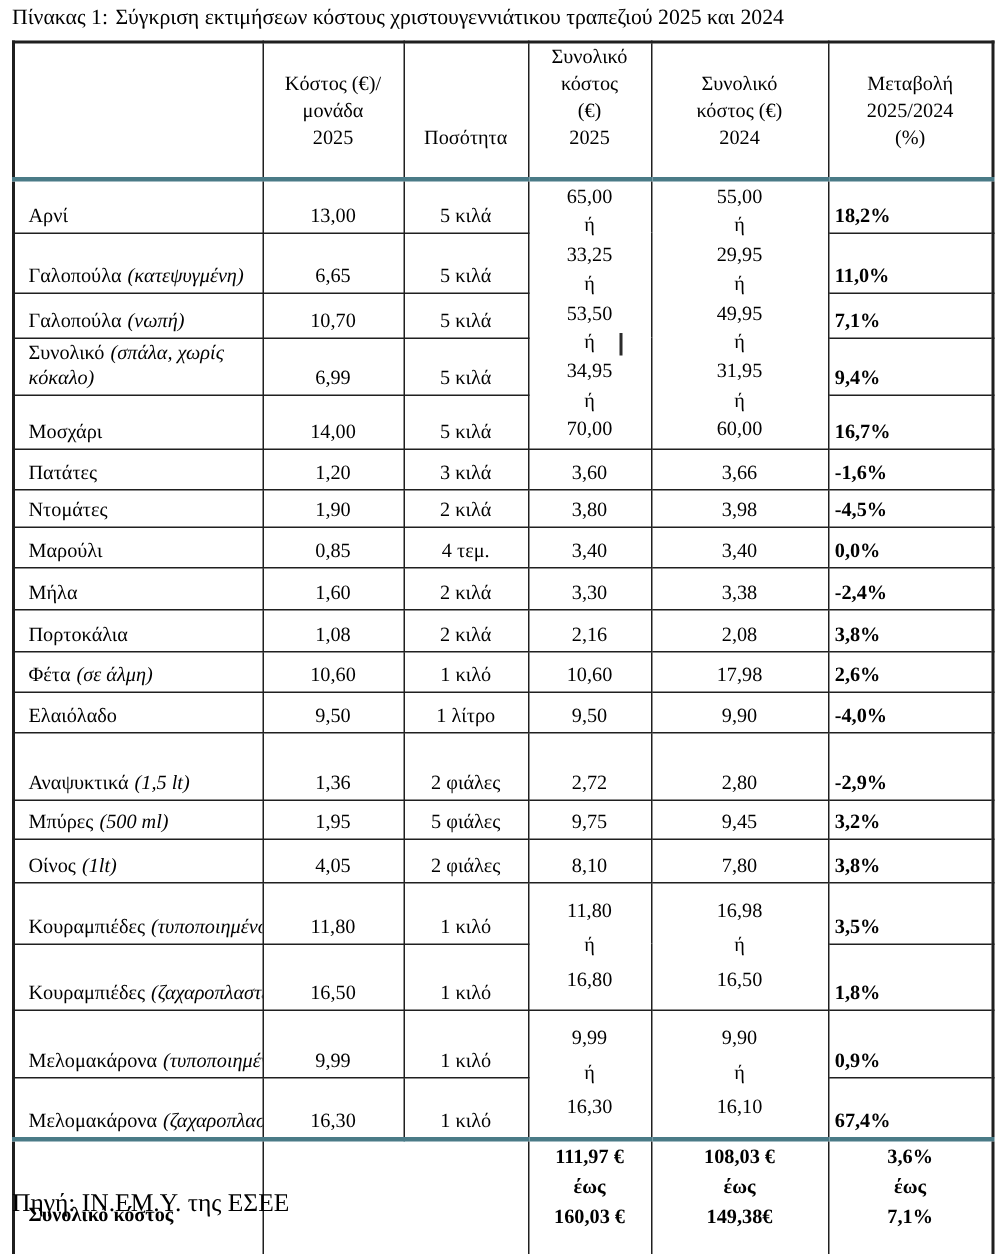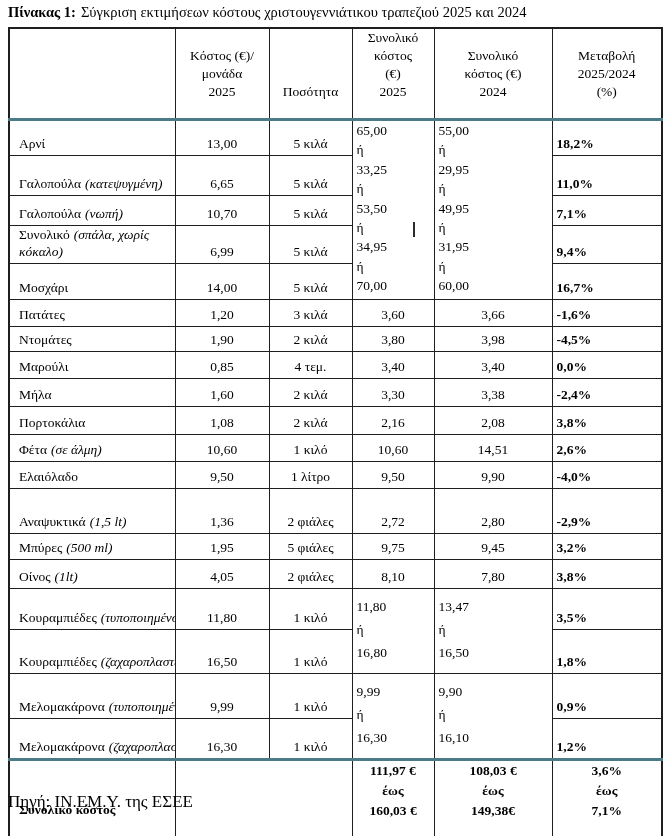--- a/index.html
+++ b/index.html
@@ -4,21 +4,21 @@
 <style>
   html,body{margin:0;padding:0;}
   body{
     width:664px;height:836px;background:#ffffff;color:#000;
     font-family:"Liberation Serif","DejaVu Serif",serif;
     position:relative;overflow:hidden;
   }
   .title{
     position:absolute;left:8px;top:2px;font-size:14.5px;line-height:20px;white-space:nowrap;
   }
-  .title .tlabel{font-weight:bold;margin-right:5px;}
+  .title .tlabel{font-weight:normal;margin-right:5px;}
   table{
     position:absolute;left:8px;top:27px;width:653px;
     border-collapse:collapse;table-layout:fixed;
     border:2px solid #1f1f1f;
     font-size:13.5px;
   }
   td{
     border:1px solid #1f1f1f;
     vertical-align:bottom;
     padding:0 4px 3px 4px;
@@ -28,21 +28,21 @@
     text-align:center;vertical-align:bottom;
     line-height:18px;padding-bottom:17px;
     white-space:pre-line;
     border-bottom:3px solid var(--accent,#4A7B87);
   }
   .name{text-align:left;padding-left:9px;padding-right:10px;line-height:17px;}
   .qual{font-style:italic;margin-left:4px;text-align:right;}
   .num{text-align:center;}
   .pct{text-align:left;font-weight:bold;padding-right:18px;}
   .merged{
-    text-align:left;vertical-align:middle;white-space:pre-line;margin-left:16px;
+    text-align:center;vertical-align:middle;white-space:pre-line;margin-left:16px;
   }
   .meat{line-height:19.4px;}
   .sweet{line-height:23px;}
   .foot td{
     border-top:3px solid var(--accent,#4A7B87);
     font-weight:bold;vertical-align:bottom;
   }
   .foot .flabel{text-align:left;padding-left:9px;padding-bottom:20px;}
   .foot .fval{text-align:center;white-space:pre-line;line-height:20px;padding-bottom:17px;}
   .caption{
@@ -173,21 +173,21 @@
     <td class="num">2 κιλά</td>
     <td class="num">2,16</td>
     <td class="num">2,08</td>
     <td class="pct">3,8%</td>
   </tr>
   <tr style="height:27px">
     <td class="name"><span>Φέτα</span><span class="qual">(σε άλμη)</span></td>
     <td class="num">10,60</td>
     <td class="num">1 κιλό</td>
     <td class="num">10,60</td>
-    <td class="num">14,51</td>
+    <td class="num">17,98</td>
     <td class="pct">2,6%</td>
   </tr>
   <tr style="height:27px">
     <td class="name"><span>Ελαιόλαδο</span><span class="qual"></span></td>
     <td class="num">9,50</td>
     <td class="num">1 λίτρο</td>
     <td class="num">9,50</td>
     <td class="num">9,90</td>
     <td class="pct">-4,0%</td>
   </tr>
@@ -216,21 +216,21 @@
     <td class="pct">3,8%</td>
   </tr>
 
   <tr style="height:41px">
     <td class="name"><span>Κουραμπιέδες</span><span class="qual">(τυποποιημένοι)</span></td>
     <td class="num">11,80</td>
     <td class="num">1 κιλό</td>
     <td class="num merged sweet" rowspan="2">11,80
 ή
 16,80</td>
-    <td class="num merged sweet" rowspan="2">13,47
+    <td class="num merged sweet" rowspan="2">16,98
 ή
 16,50</td>
     <td class="pct">3,5%</td>
   </tr>
   <tr style="height:44px">
     <td class="name"><span>Κουραμπιέδες</span><span class="qual">(ζαχαροπλαστείου)</span></td>
     <td class="num">16,50</td>
     <td class="num">1 κιλό</td>
     <td class="pct">1,8%</td>
   </tr>
@@ -243,21 +243,21 @@
 16,30</td>
     <td class="num merged sweet" rowspan="2">9,90
 ή
 16,10</td>
     <td class="pct">0,9%</td>
   </tr>
   <tr style="height:41px">
     <td class="name"><span>Μελομακάρονα</span><span class="qual">(ζαχαροπλαστείου)</span></td>
     <td class="num">16,30</td>
     <td class="num">1 κιλό</td>
-    <td class="pct">1,2%</td>
+    <td class="pct">67,4%</td>
   </tr>
 
   <tr class="foot" style="height:67px">
     <td class="flabel">Συνολικό κόστος</td>
     <td colspan="2"></td>
     <td class="fval">111,97 €
 έως
 160,03 €</td>
     <td class="fval">108,03 €
 έως

